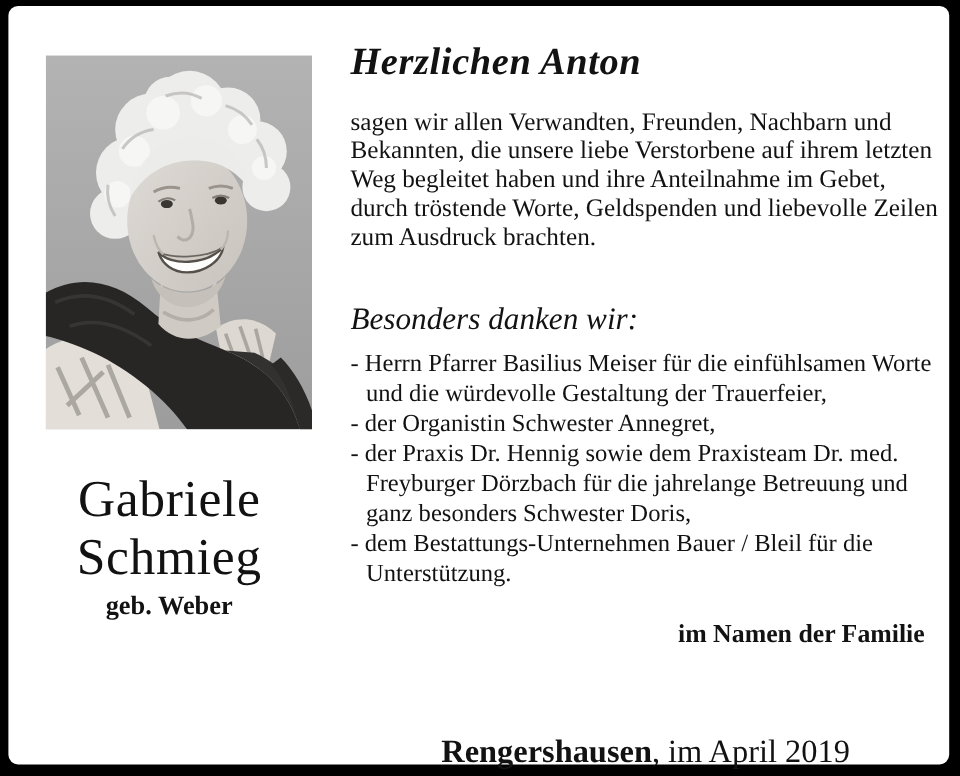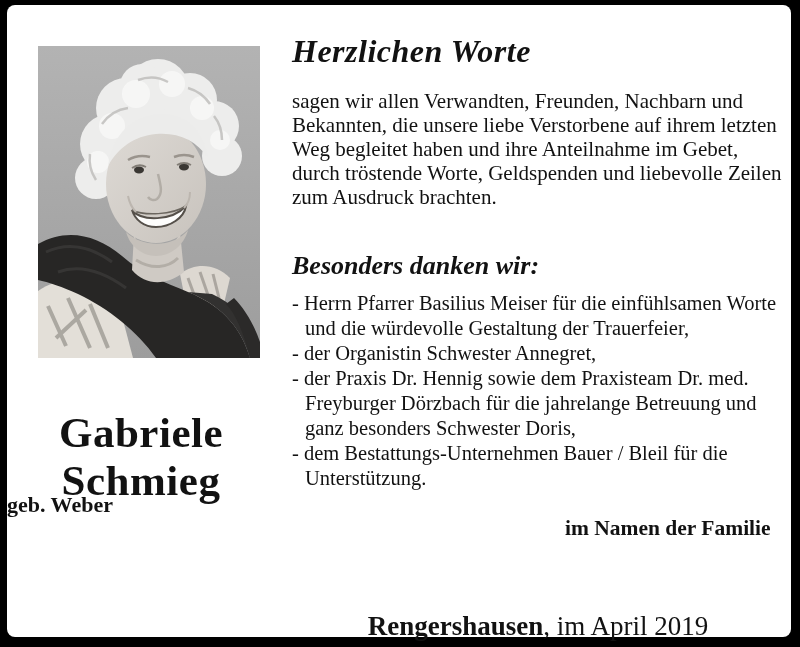--- a/index.html
+++ b/index.html
@@ -20,30 +20,31 @@
   
   .photo {
     position: absolute;
     left: 31px; top: 41px;
     width: 222px; height: 312px;
     overflow: hidden;
   }
   .photo svg { display: block; width: 100%; height: 100%; }
   .name-block {
     position: absolute;
-    left: 0; top: 404px; width: 268px;
-    text-align: center;
-    font-weight: bold;
+    left: 0; top: 388px; width: 268px;
+    text-align: center;
+    font-weight: normal;
     font-size: 43px;
     line-height: 48px;
     letter-spacing: 0.5px;
   }
   .maiden {
     position: absolute;
     left: 0; top: 487px; width: 268px;
+    text-align: center;
     font-weight: bold;
     font-size: 22px;
   }
   .dates {
     position: absolute;
     left: 0; top: 526px; width: 268px;
     text-align: center;
     font-weight: bold;
     font-size: 21px;
     line-height: 27px;
@@ -59,21 +60,21 @@
   .intro {
     position: absolute;
     left: 285px; top: 84px; width: 492px;
     font-size: 21px;
     line-height: 24px;
   }
   .thanks-heading {
     position: absolute;
     left: 285px; top: 246px; width: 492px;
     font-size: 26px;
-    font-weight: bold;
+    font-weight: normal;
     font-style: italic;
   }
   .thanks-list {
     position: absolute;
     left: 285px; top: 286px; width: 492px;
     font-size: 20.5px;
     line-height: 25px;
   }
   .thanks-item {
     padding-left: 13px;
@@ -175,21 +176,21 @@
       <path d="M90,150 q2,10 8,16 M152,146 q0,10 -6,16" stroke="#bcb6af" stroke-width="2" fill="none"></path>
     </svg>
   </div>
 
   <div class="name-block">
     <div>Gabriele</div>
     <div>Schmieg</div>
   </div>
   <div class="maiden">geb. Weber</div>
 
-  <div class="title">Herzlichen Worte</div>
+  <div class="title">Herzlichen Anton</div>
   <div class="intro">sagen wir allen Verwandten, Freunden, Nachbarn und Bekannten, die unsere liebe Verstorbene auf ihrem letzten Weg begleitet haben und ihre Anteilnahme im Gebet, durch tröstende Worte, Geldspenden und liebevolle Zeilen zum Ausdruck brachten.</div>
   <div class="thanks-heading">Besonders danken wir:</div>
   <div class="thanks-list">
       <div class="thanks-item">- Herrn Pfarrer Basilius Meiser für die einfühlsamen Worte und die würdevolle Gestaltung der Trauerfeier,</div>
       <div class="thanks-item">- der Organistin Schwester Annegret,</div>
       <div class="thanks-item">- der Praxis Dr. Hennig sowie dem Praxisteam Dr. med. Freyburger Dörzbach für die jahrelange Betreuung und ganz besonders Schwester Doris,</div>
       <div class="thanks-item">- dem Bestattungs-Unternehmen Bauer / Bleil für die Unterstützung.</div>
     </div>
 
   <div class="signature">

